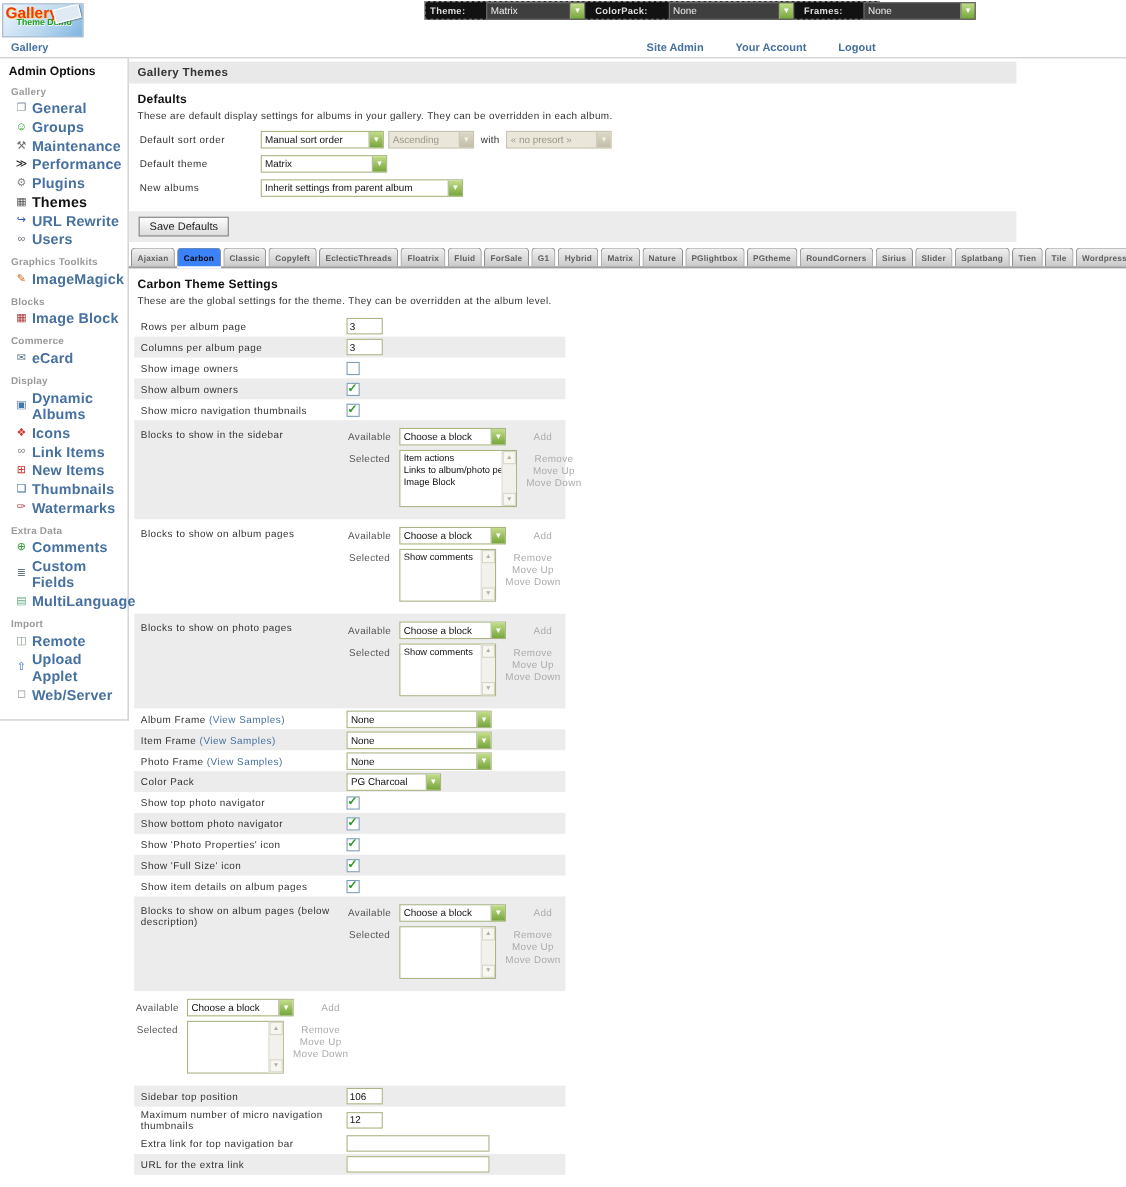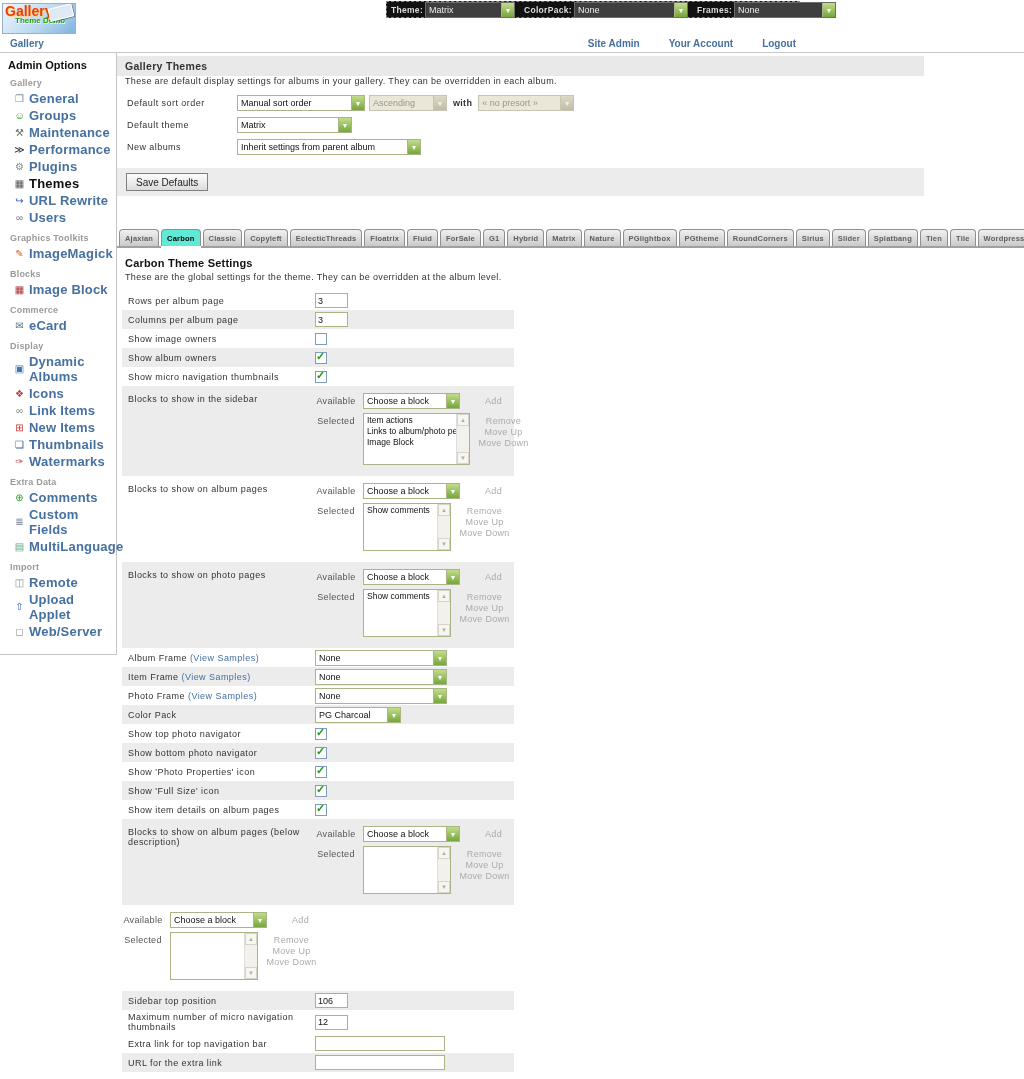--- a/index.html
+++ b/index.html
@@ -13,21 +13,21 @@
     border:1px solid #9ab0c4; background:linear-gradient(135deg,#eef6fd 0%,#bcd9f0 55%,#7fb4e0 100%);
     overflow:hidden; }
   .logo-title { color:#f03c00; font-weight:bold; font-size:14px; line-height:14px; padding-left:2px;
     text-shadow:1px 1px 0 #ffd27f; }
   .logo-sub { color:#1fa318; font-weight:bold; font-size:8px; margin:-2px 0 0 12px; text-shadow:.5px .5px 0 #fff; }
   .logo-photo { position:absolute; right:2px; top:2px; width:24px; height:13px; background:#dfeaf4;
     border:1px solid #fff; transform:rotate(-14deg); box-shadow:1px 1px 1px rgba(0,0,0,.35); }
 
   .topbar { position:absolute; left:386px; top:1px; width:414px; height:17px;
     background:#121212; border:1px dashed #8a8a8a; display:flex; align-items:center; padding:0 4px; gap:9px; }
-  .tb-group { display:flex; align-items:center; gap:2px; }
+  .tb-group { display:flex; align-items:center; gap:19px; }
   .tb-label { color:#ddd; font-size:8.5px; font-weight:bold; letter-spacing:.3px; }
 
   .navrow { position:absolute; left:0; right:0; bottom:0; height:17px; border-bottom:1px solid #c8c8c8;
     display:flex; justify-content:space-between; padding:2px 228px 0 10px; font-size:10px; font-weight:bold; }
   .navrow a { color:#4570a0; }
   .navlinks { display:flex; gap:29px; }
 
   
   .layout { display:flex; align-items:flex-start; }
   .sidebar { width:117px; flex:none; border-right:1px solid #c4c4c4; border-bottom:1px solid #c4c4c4;
@@ -42,33 +42,33 @@
   .main { flex:1; max-width:807px; padding-top:3px; font-size:9px; color:#333; }
   .bar-title { background:#e9e9e9; font-size:10.5px; font-weight:bold; color:#333;
     padding:4px 8px; letter-spacing:.3px; }
   .section-heading { font-size:11px; font-weight:bold; color:#111; margin:9px 0 3px 8px; letter-spacing:.2px; }
   .section-desc { font-size:9px; color:#333; margin:0 0 9px 8px; letter-spacing:.35px; }
 
   
   .def-row { display:flex; align-items:center; margin:6px 0 6px 10px; }
   .def-label { width:110px; letter-spacing:.45px; flex:none; }
   .def-ctrls { display:flex; align-items:center; gap:4px; }
-  .with-text { margin:0 2px; letter-spacing:.3px;font-weight:bold; }
+  .with-text { margin:0 2px; letter-spacing:.3px; }
 
   .btn-bar { background:#ececec; padding:5px 9px; margin-top:13px; display:flex; gap:7px; }
   .g-btn { font-family:inherit; font-size:10px; color:#222; padding:2px 9px; height:18px;
     background:linear-gradient(#fdfdfd,#dcdcdc); border:1px solid #808080; }
 
   
   .tabs { margin-top:5px; display:flex; align-items:flex-end; border-bottom:2px solid #a0a0a0;
     width:fit-content; padding-left:2px; }
   .tab { border:1px solid #8f8f8f; border-bottom:none; border-radius:4px 4px 0 0;
     background:linear-gradient(#f0f0f0,#cacaca); color:#5f5f5f; font-weight:bold; font-size:7.5px;
-    letter-spacing:.2px; padding:4px 5px 3px; margin-right:2px; white-space:nowrap;margin-top:28px; }
-  .tab.active { background:#5eead4; color:#000; box-shadow:0 2px 0 0 #fff; }
+    letter-spacing:.2px; padding:4px 5px 3px; margin-right:2px; white-space:nowrap; }
+  .tab.active { background:#3b82f6; color:#000; box-shadow:0 2px 0 0 #fff; }
 
   
   .settings-table { margin:4px 0 0 5px; width:392px; }
   .set-row { display:flex; align-items:center; min-height:19px; }
   .set-row.alt { background:#ececec; }
   .set-row.tall { align-items:flex-start; padding:6px 0; }
   .cell-label { width:193px; flex:none; padding:2px 4px 2px 6px; color:#333; letter-spacing:.45px; }
   .view-link { color:#4570a0; }
   .cell-ctrl { flex:1; display:flex; align-items:center; padding:1px 0; }
   .set-row.tall .cell-ctrl { display:block; }
@@ -263,26 +263,27 @@
             <span class="sb-icon" style="color: rgb(153, 153, 153);">◻</span>
             <a class="sb-link" href="#">Web/Server</a>
           </div>
         </div>
       </div>
   </div>
 
   <div class="main">
     <div class="bar-title">Gallery Themes</div>
 
+    <div class="section-heading">Defaults</div>
     <div class="section-desc">These are default display settings for albums in your gallery. They can be overridden in each album.</div>
     <div id="defaults-rows">
         <div class="def-row">
           <span class="def-label">Default sort order</span>
           <div class="def-ctrls">
-            <div class="g-select" style="width: 128px;">
+            <div class="g-select" style="width: 112px;">
               <span class="val">Manual sort order</span>
               <span class="btn">▼</span>
             </div>
             <div class="g-select disabled" style="width: 78px;">
               <span class="val">Ascending</span>
               <span class="btn">▼</span>
             </div>
             <span class="with-text">with</span>
             <div class="g-select disabled" style="width: 96px;">
               <span class="val">« no presort »</span>

